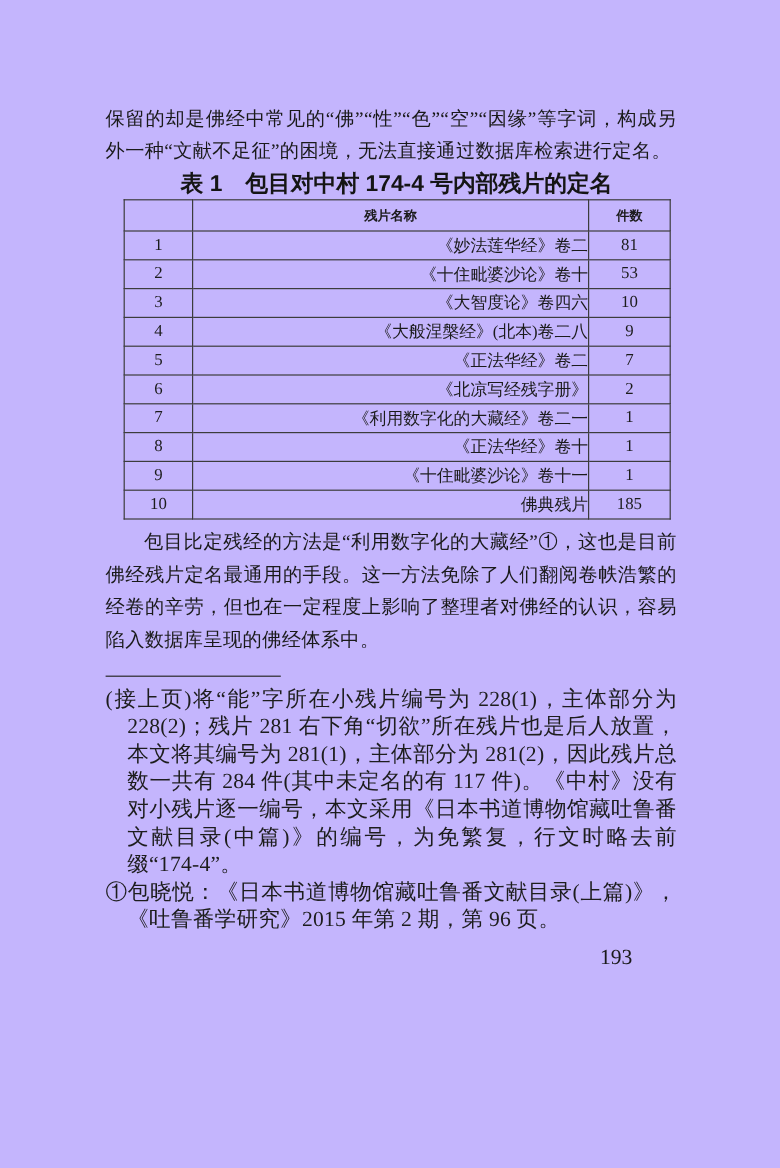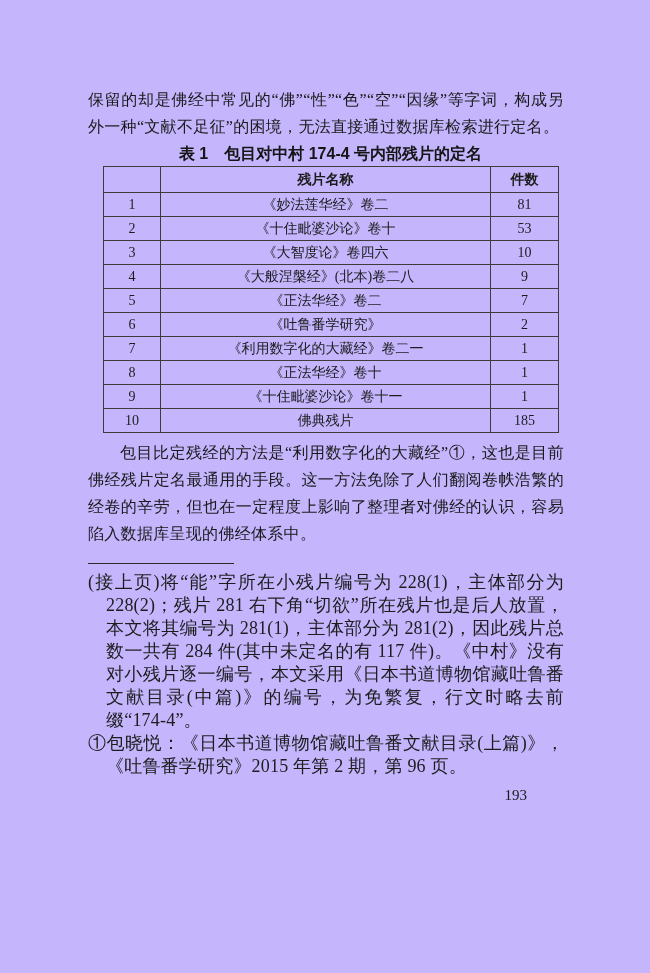--- a/index.html
+++ b/index.html
@@ -25,51 +25,51 @@
     text-align: justify;
     letter-spacing: 0.3px;
   }
   .indent { text-indent: 2em; }
   .table-caption {
     width: 455px;
     margin: 4px 0 2px 15px;
     text-align: center;
     font-family: "Liberation Sans", "DejaVu Sans", sans-serif;
     font-weight: bold;
-    font-size: 16px;
+    font-size: 19px;
     line-height: 20px;
     color: #151515;
   }
   table.frag-table {
     width: 455px;
     margin-left: 15px;
     border-collapse: collapse;
     table-layout: fixed;
   }
   .frag-table th, .frag-table td {
     border: 1px solid #3c3c3c;
     font-size: 14px;
     color: #1c1c1c;
     padding: 0;
   }
   .frag-table th {
     height: 26px;
     font-family: "Liberation Sans", "DejaVu Sans", sans-serif;
     font-weight: bold;
-    font-size: 14px;
+    font-size: 11px;
     text-align: center;
     border-bottom: 1.5px solid #3c3c3c;
     margin-left: 21px;
   }
   .frag-table td { height: 24px; }
   .col-idx { width: 57px; }
   .col-name { width: 330px; }
   .col-count { width: 68px; }
   .cell-idx, .cell-count { text-align: center; }
-  .cell-name { text-align: center; padding-left: 11px; }
+  .cell-name { text-align: right; padding-left: 11px; }
   .after-table { margin-top: 6px; }
   .footnote-divider {
     width: 146px;
     height: 0;
     border-top: 1px solid #2a2a2a;
     margin-top: 16px;
   }
   .footnotes { margin-top: 7px; }
   .footnote {
     font-size: 18px;
@@ -78,21 +78,21 @@
     letter-spacing: 0.2px;
     padding-left: 1em;
     text-indent: -1em;
     color: #1d1d1d;
   }
   .page-number {
     margin-top: 9px;
     width: 455px;
     text-align: right;
     padding-right: 16px;
-    font-size: 15px;
+    font-size: 18px;
     color: #1a1a1a;
   }
 </style>
 </head>
 <body>
 
 <div class="page">
   <div class="content">
 
     <p class="body-par">保留的却是佛经中常见的“佛”“性”“色”“空”“因缘”等字词，构成另外一种“文献不足征”的困境，无法直接通过数据库检索进行定名。</p>
@@ -133,21 +133,21 @@
           <td class="cell-name">《大般涅槃经》(北本)卷二八</td>
           <td class="cell-count">9</td>
         </tr>
         <tr>
           <td class="cell-idx">5</td>
           <td class="cell-name">《正法华经》卷二</td>
           <td class="cell-count">7</td>
         </tr>
         <tr>
           <td class="cell-idx">6</td>
-          <td class="cell-name">《吐鲁番学研究》</td>
+          <td class="cell-name">《北凉写经残字册》</td>
           <td class="cell-count">2</td>
         </tr>
         <tr>
           <td class="cell-idx">7</td>
           <td class="cell-name">《利用数字化的大藏经》卷二一</td>
           <td class="cell-count">1</td>
         </tr>
         <tr>
           <td class="cell-idx">8</td>
           <td class="cell-name">《正法华经》卷十</td>

